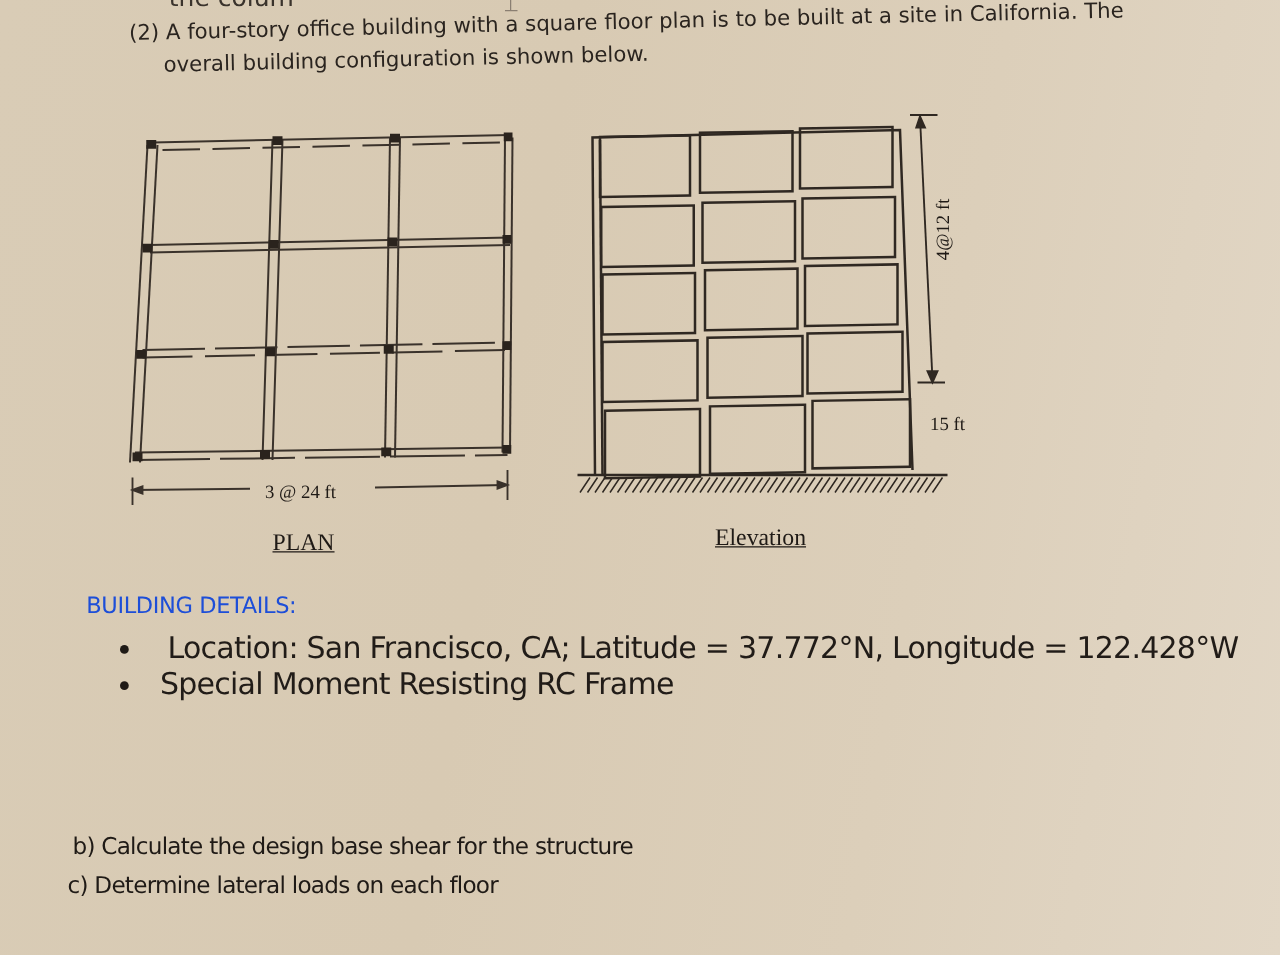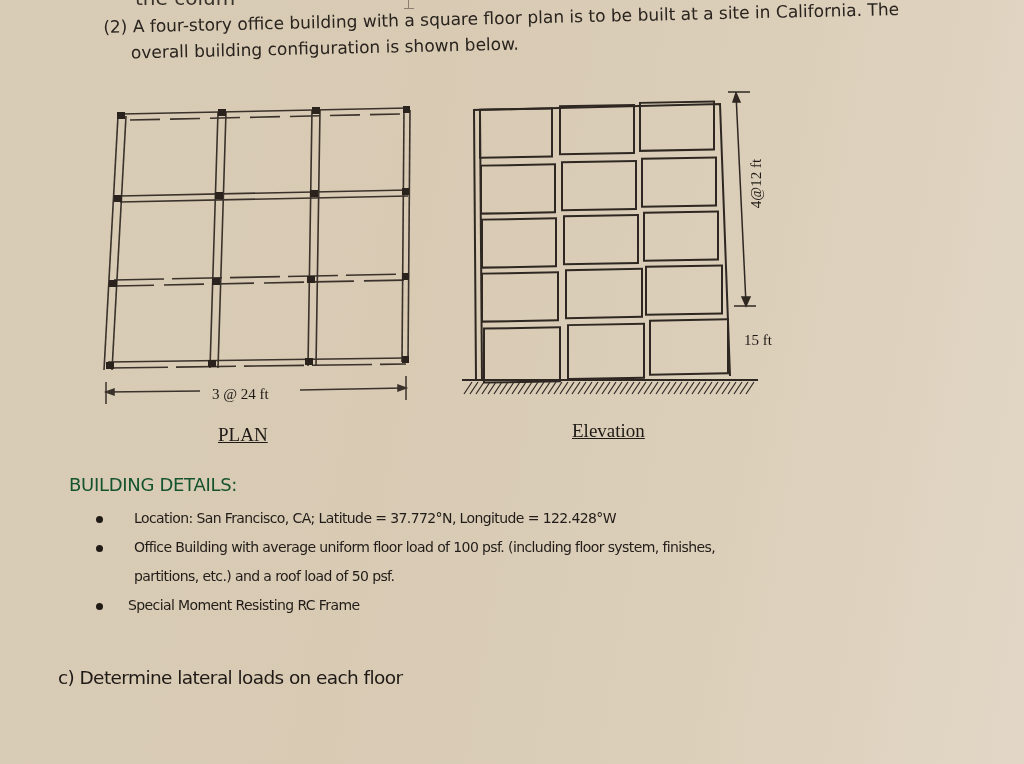--- a/index.html
+++ b/index.html
@@ -25,24 +25,24 @@
   .fig { position:absolute; }
   .fig svg { display:block; }
   .caption {
     position:absolute; font-family:"Liberation Serif", serif; font-size:19px; color:#1f1a16;
   }
   .dim-label {
     position:absolute; font-family:"Liberation Serif", serif; font-size:15px; color:#1f1a16;text-align:right;
   }
   .details-title {
     position:absolute; left:69px; top:474px; font-family:"DejaVu Sans", sans-serif;
-    font-size:18px; color:#14532d; letter-spacing:-0.3px;
+    font-size:18px; color:#1d4ed8; letter-spacing:-0.3px;
   }
   .bullets { position:absolute; left:92px; top:504px; width:920px; margin:0; padding:0; list-style:none;
-    font-family:"DejaVu Sans", sans-serif; font-size:14px; color:#211c18; letter-spacing:-0.6px; }
+    font-family:"DejaVu Sans", sans-serif; font-size:24px; color:#211c18; letter-spacing:-0.6px; }
   .bullets li { position:relative; padding-left:42px; line-height:29px; }
   .bullets li .dot { position:absolute; left:4px; top:12px; width:7px; height:7px; border-radius:50%; background:#1f1a16; }
   .bullets li.b3, .bullets li.b4 { padding-left:36px; }
   .tasks { position:absolute; left:54px; top:662px; margin:0; padding:0; list-style:none;
     font-family:"DejaVu Sans", sans-serif; font-size:18.5px; color:#1f1a16; letter-spacing:-0.6px; }
   .tasks li { line-height:31px; }
   .tasks li:nth-child(1){ padding-left:4px; }
   .tasks li:nth-child(3){ margin-left:-4px; }
 </style>
 </head>
@@ -161,28 +161,24 @@
   <div class="dim-label" style="left:744px; top:332px;">15 ft</div>
   <div class="caption" style="left:572px; top:420px;text-decoration:underline;">Elevation</div>
 
   <div class="details-title">BUILDING DETAILS:</div>
 
   <ul class="bullets">
     <li>
       <span class="dot"></span>
       <span>Location: San Francisco, CA; Latitude = 37.772°N, Longitude = 122.428°W</span>
     </li>
-    <li>
-      <span class="dot"></span>
-      <span>Office Building with average uniform floor load of 100 psf. (including floor system, finishes,</span><br>
-      <span>partitions, etc.) and a roof load of 50 psf.</span>
-    </li>
     <li class="b4">
       <span class="dot"></span>
       <span>Special Moment Resisting RC Frame</span>
     </li>
   </ul>
 
   <ul class="tasks">
+    <li>b) Calculate the design base shear for the structure</li>
     <li>c) Determine lateral loads on each floor</li>
   </ul>
 
 </div>
 
 </body></html>

